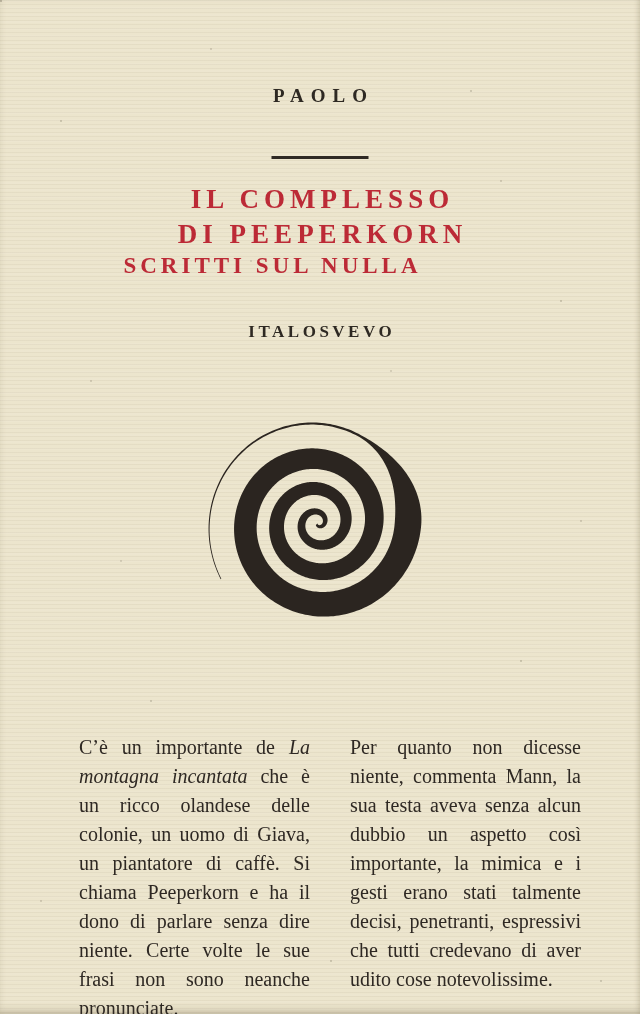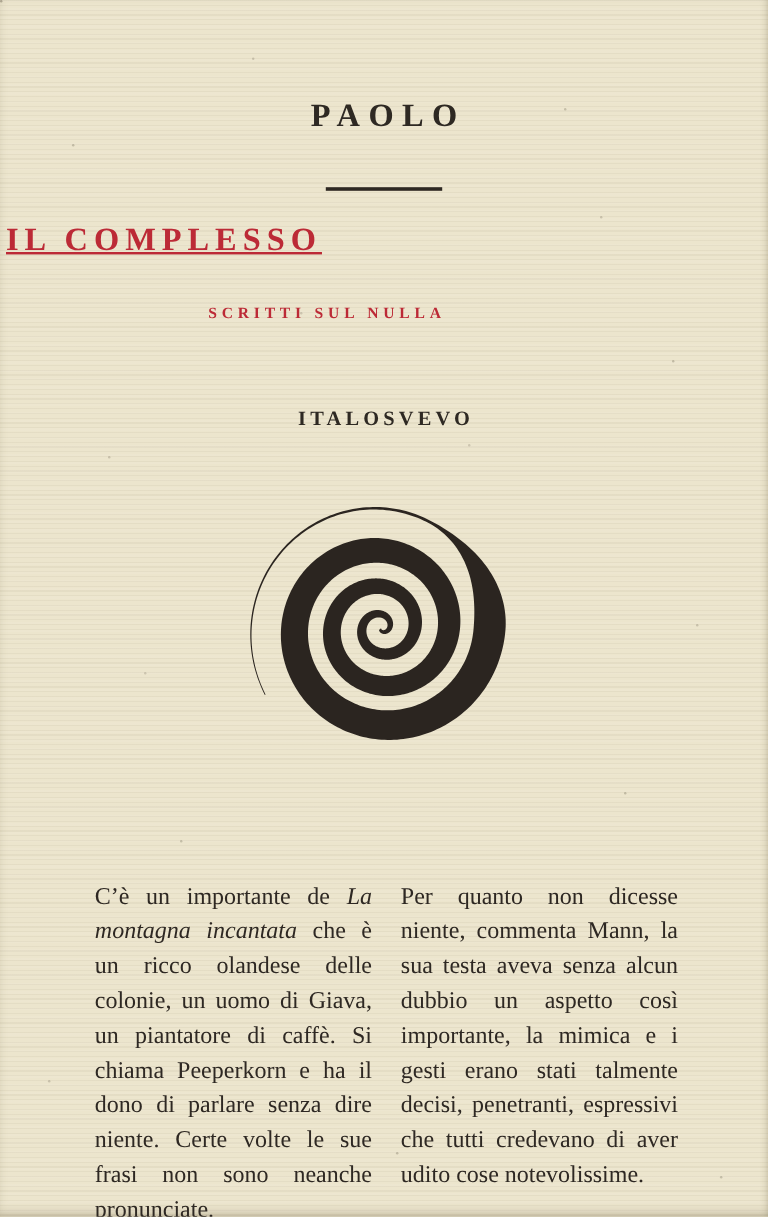--- a/index.html
+++ b/index.html
@@ -24,69 +24,70 @@
       470px 90px 0 rgba(95,88,70,0.28), 560px 300px 0 rgba(95,88,70,0.30),
       90px 380px 0 rgba(95,88,70,0.25), 520px 660px 0 rgba(95,88,70,0.30),
       150px 700px 0 rgba(95,88,70,0.28), 330px 960px 0 rgba(95,88,70,0.30),
       40px 900px 0 rgba(95,88,70,0.25), 600px 980px 0 rgba(95,88,70,0.28),
       390px 370px 0 rgba(95,88,70,0.22), 250px 260px 0 rgba(95,88,70,0.22),
       500px 180px 0 rgba(95,88,70,0.25), 120px 560px 0 rgba(95,88,70,0.22),
       580px 520px 0 rgba(95,88,70,0.25);
   }
   .author{
     position:absolute;top:76px;left:0;width:640px;text-align:center;
-    color:#2e2923;font-weight:bold;font-size:27px;line-height:40px;
+    color:#2e2923;font-weight:bold;font-size:19px;line-height:40px;
     letter-spacing:7px;text-indent:7px;
   }
   .author span{display:block;}
   .rule{
     position:absolute;top:156px;left:50%;transform:translateX(-50%);
     width:97px;height:3px;background:#2e2923;
   }
   .title{
-    position:absolute;top:182px;left:0;width:640px;
+    position:absolute;top:182px;left:0;width:640px;text-align:center;
     color:#bc2a36;font-weight:bold;font-size:27px;line-height:35px;
-    letter-spacing:5px;text-indent:5px;text-decoration:underline;
+    letter-spacing:5px;text-indent:5px;
   }
   .title span{display:block;}
   .subtitle{
     position:absolute;top:253px;left:0;width:541px;text-align:center;
-    color:#bc2a36;font-weight:bold;font-size:13px;letter-spacing:4px;text-indent:4px;
+    color:#bc2a36;font-weight:bold;font-size:23px;letter-spacing:4px;text-indent:4px;
   }
   .publisher{
     position:absolute;top:322px;left:0;width:640px;text-align:center;
-    color:#2e2923;font-size:17px;letter-spacing:3.5px;text-indent:3.5px;font-weight:bold;margin-top:17px;
+    color:#2e2923;font-size:17px;letter-spacing:3.5px;text-indent:3.5px;font-weight:bold;
   }
   .spiral-wrap{
     position:absolute;left:194px;top:399px;width:248px;height:248px;
   }
   .spiral-wrap svg{display:block;width:248px;height:248px;}
   .excerpt{
     position:absolute;top:733px;width:231px;
     color:#2e2823;font-size:20px;line-height:29px;
     text-align:justify;
   }
   .excerpt.left{left:79px;}
-  .excerpt.right{left:334px;}
+  .excerpt.right{left:350px;}
   .excerpt i{font-style:italic;}
 </style>
 </head>
 <body>
 
 <div class="cover">
   <div class="speckles"></div>
 
   <div class="author">
     <span>PAOLO</span>
   </div>
 
   <div class="rule"></div>
 
   <div class="title">
     <span>IL COMPLESSO</span>
+    <span>DI PEEPERKORN</span>
   </div>
 
   <div class="subtitle">SCRITTI SUL NULLA</div>
 
   <div class="publisher">ITALOSVEVO</div>
 
   <div class="spiral-wrap">
     <svg id="spiral-svg" viewBox="0 0 248 248" xmlns="http://www.w3.org/2000/svg" aria-hidden="true">
       <path id="spiral-path" fill="#2b2520" d="M121.83,125.90L121.84,126.00L121.86,126.09L121.88,126.19L121.90,126.29L121.93,126.39L121.96,126.50L121.99,126.60L122.03,126.70L122.07,126.80L122.12,126.91L122.17,127.01L122.22,127.11L122.28,127.21L122.34,127.31L122.41,127.41L122.48,127.51L122.55,127.61L122.63,127.71L122.71,127.81L122.80,127.90L122.89,128.00L122.99,128.09L123.09,128.18L123.19,128.26L123.30,128.35L123.41,128.43L123.53,128.51L123.65,128.59L123.77,128.66L123.90,128.74L124.03,128.81L124.17,128.87L124.31,128.93L124.45,128.99L124.59,129.04L124.74,129.09L124.90,129.14L125.05,129.18L125.21,129.22L125.37,129.25L125.54,129.28L125.71,129.30L125.88,129.32L126.05,129.33L126.22,129.34L126.40,129.34L126.58,129.34L126.76,129.33L126.94,129.32L127.12,129.30L127.31,129.27L127.49,129.24L127.68,129.20L127.87,129.15L128.06,129.10L128.25,129.05L128.43,128.98L128.62,128.91L128.81,128.84L129.00,128.76L129.18,128.67L129.37,128.57L129.56,128.47L129.74,128.36L129.92,128.25L130.10,128.12L130.28,128.00L130.45,127.86L130.63,127.72L130.80,127.57L130.97,127.42L131.13,127.25L131.29,127.09L131.45,126.91L131.60,126.73L131.75,126.55L131.90,126.35L132.04,126.16L132.17,125.95L132.31,125.74L132.43,125.52L132.55,125.30L132.67,125.07L132.78,124.84L132.88,124.60L132.98,124.36L133.07,124.11L133.15,123.86L133.23,123.60L133.30,123.34L133.36,123.08L133.41,122.81L133.46,122.53L133.50,122.26L133.53,121.98L133.56,121.69L133.57,121.41L133.58,121.12L133.58,120.83L133.57,120.53L133.55,120.24L133.52,119.94L133.49,119.64L133.44,119.34L133.38,119.04L133.32,118.74L133.25,118.44L133.16,118.13L133.07,117.83L132.97,117.53L132.86,117.23L132.74,116.93L132.61,116.63L132.47,116.34L132.32,116.04L132.16,115.75L131.99,115.46L131.81,115.18L131.62,114.89L131.42,114.61L131.21,114.34L130.99,114.07L130.77,113.80L130.53,113.54L130.29,113.28L130.03,113.03L129.77,112.79L129.49,112.55L129.21,112.31L128.92,112.09L128.62,111.87L128.32,111.65L128.00,111.45L127.68,111.25L127.35,111.06L127.01,110.88L126.66,110.71L126.31,110.55L125.95,110.39L125.59,110.25L125.21,110.12L124.83,109.99L124.45,109.88L124.06,109.77L123.66,109.68L123.26,109.60L122.85,109.53L122.44,109.47L122.03,109.42L121.61,109.38L121.18,109.36L120.76,109.35L120.33,109.35L119.90,109.36L119.46,109.38L119.03,109.42L118.59,109.47L118.16,109.53L117.72,109.61L117.28,109.70L116.84,109.80L116.40,109.92L115.96,110.05L115.53,110.19L115.09,110.34L114.66,110.51L114.23,110.69L113.80,110.89L113.38,111.10L112.96,111.32L112.54,111.56L112.13,111.81L111.72,112.07L111.32,112.34L110.93,112.63L110.54,112.93L110.15,113.25L109.78,113.57L109.41,113.91L109.05,114.26L108.70,114.63L108.35,115.00L108.02,115.39L107.69,115.79L107.37,116.20L107.07,116.62L106.77,117.05L106.49,117.50L106.21,117.95L105.95,118.41L105.70,118.89L105.46,119.37L105.24,119.86L105.03,120.37L104.83,120.88L104.64,121.39L104.47,121.92L104.32,122.45L104.17,122.99L104.05,123.54L103.93,124.09L103.83,124.65L103.75,125.22L103.69,125.79L103.64,126.36L103.60,126.94L103.58,127.52L103.58,128.11L103.60,128.70L103.63,129.29L103.68,129.88L103.74,130.48L103.83,131.07L103.93,131.67L104.05,132.26L104.18,132.86L104.34,133.45L104.51,134.04L104.70,134.63L104.90,135.22L105.13,135.80L105.37,136.38L105.63,136.96L105.90,137.53L106.20,138.10L106.51,138.66L106.84,139.21L107.18,139.76L107.55,140.30L107.92,140.83L108.32,141.35L108.73,141.86L109.16,142.37L109.61,142.86L110.07,143.35L110.55,143.82L111.04,144.28L111.55,144.73L112.07,145.17L112.61,145.59L113.16,146.00L113.73,146.40L114.31,146.78L114.90,147.14L115.50,147.50L116.12,147.83L116.75,148.15L117.39,148.46L118.05,148.74L118.71,149.01L119.39,149.26L120.07,149.50L120.76,149.71L121.46,149.91L122.18,150.08L122.89,150.24L123.62,150.38L124.35,150.50L125.09,150.60L125.84,150.67L126.58,150.73L127.34,150.76L128.10,150.78L128.86,150.77L129.62,150.74L130.39,150.69L131.16,150.62L131.93,150.53L132.70,150.41L133.46,150.27L134.23,150.11L135.00,149.93L135.76,149.72L136.52,149.49L137.28,149.24L138.03,148.97L138.78,148.67L139.52,148.36L140.26,148.02L140.99,147.66L141.71,147.27L142.43,146.87L143.13,146.44L143.83,145.99L144.51,145.52L145.19,145.03L145.85,144.52L146.50,143.99L147.14,143.44L147.77,142.86L148.38,142.27L148.98,141.66L149.56,141.03L150.13,140.38L150.68,139.71L151.21,139.03L151.73,138.32L152.22,137.60L152.70,136.87L153.16,136.12L153.60,135.35L154.02,134.56L154.42,133.77L154.80,132.95L155.16,132.13L155.49,131.29L155.81,130.44L156.10,129.58L156.36,128.70L156.60,127.82L156.82,126.93L157.02,126.02L157.19,125.11L157.33,124.19L157.45,123.27L157.54,122.34L157.61,121.40L157.65,120.45L157.67,119.51L157.65,118.55L157.62,117.60L157.55,116.64L157.46,115.69L157.34,114.73L157.19,113.77L157.01,112.81L156.81,111.86L156.58,110.91L156.32,109.96L156.04,109.01L155.73,108.07L155.39,107.14L155.02,106.21L154.62,105.29L154.20,104.38L153.75,103.48L153.28,102.59L152.78,101.70L152.25,100.83L151.69,99.97L151.11,99.13L150.51,98.30L149.88,97.48L149.22,96.67L148.54,95.89L147.83,95.12L147.11,94.37L146.35,93.63L145.58,92.92L144.78,92.22L143.96,91.54L143.12,90.89L142.26,90.26L141.38,89.65L140.47,89.06L139.55,88.49L138.61,87.95L137.65,87.44L136.68,86.95L135.69,86.49L134.68,86.05L133.66,85.64L132.62,85.26L131.57,84.90L130.50,84.57L129.43,84.28L128.34,84.01L127.24,83.77L126.13,83.56L125.01,83.39L123.89,83.24L122.75,83.12L121.61,83.04L120.47,82.99L119.32,82.97L118.16,82.98L117.01,83.02L115.85,83.10L114.69,83.21L113.53,83.35L112.37,83.53L111.21,83.74L110.05,83.98L108.90,84.25L107.76,84.56L106.61,84.90L105.48,85.27L104.35,85.68L103.23,86.12L102.12,86.59L101.02,87.10L99.93,87.63L98.85,88.20L97.79,88.80L96.74,89.43L95.70,90.10L94.68,90.79L93.68,91.51L92.69,92.27L91.73,93.05L90.78,93.87L89.85,94.71L88.95,95.58L88.06,96.47L87.20,97.40L86.36,98.35L85.55,99.33L84.76,100.33L84.00,101.36L83.27,102.41L82.56,103.49L81.88,104.58L81.23,105.70L80.61,106.84L80.02,108.00L79.46,109.18L78.93,110.38L78.44,111.60L77.97,112.83L77.54,114.08L77.15,115.35L76.79,116.63L76.46,117.92L76.17,119.23L75.92,120.54L75.70,121.87L75.51,123.21L75.37,124.55L75.26,125.91L75.19,127.27L75.16,128.63L75.17,130.00L75.21,131.37L75.29,132.74L75.41,134.12L75.57,135.50L75.77,136.87L76.01,138.24L76.29,139.61L76.60,140.97L76.96,142.33L77.35,143.68L77.78,145.03L78.26,146.36L78.77,147.69L79.31,149.00L79.90,150.31L80.52,151.60L81.19,152.87L81.88,154.13L82.62,155.37L83.39,156.60L84.20,157.80L85.04,158.99L85.92,160.16L86.84,161.30L87.79,162.42L88.77,163.52L89.78,164.59L90.83,165.64L91.91,166.66L93.02,167.65L94.16,168.61L95.33,169.55L96.52,170.45L97.75,171.32L99.00,172.16L100.28,172.96L101.59,173.74L102.92,174.47L104.27,175.18L105.65,175.84L107.05,176.47L108.47,177.06L109.90,177.61L111.36,178.13L112.84,178.60L114.33,179.04L115.84,179.43L117.36,179.78L118.89,180.09L120.44,180.36L122.00,180.59L123.56,180.77L125.14,180.91L126.72,181.00L128.31,181.05L129.91,181.06L131.50,181.02L133.10,180.94L134.71,180.81L136.31,180.64L137.91,180.42L139.51,180.16L141.10,179.85L142.69,179.50L144.27,179.10L145.85,178.66L147.41,178.17L148.97,177.64L150.51,177.06L152.04,176.44L153.56,175.77L155.06,175.06L156.54,174.31L158.01,173.51L159.46,172.67L160.89,171.79L162.29,170.87L163.68,169.91L165.03,168.90L166.37,167.86L167.68,166.77L168.96,165.65L170.21,164.49L171.43,163.29L172.62,162.05L173.78,160.78L174.90,159.48L175.99,158.14L177.05,156.76L178.07,155.36L179.05,153.92L180.00,152.45L180.90,150.96L181.77,149.43L182.59,147.88L183.38,146.30L184.12,144.70L184.81,143.07L185.47,141.42L186.08,139.75L186.64,138.06L187.16,136.35L187.63,134.62L188.05,132.87L188.42,131.11L188.75,129.34L189.03,127.55L189.26,125.75L189.44,123.94L189.56,122.12L189.64,120.30L189.67,118.47L189.65,116.63L189.57,114.80L189.44,112.96L189.27,111.12L189.04,109.28L188.76,107.45L188.42,105.62L188.04,103.79L187.60,101.97L187.11,100.16L186.57,98.36L185.98,96.58L185.34,94.80L184.65,93.04L183.91,91.30L183.11,89.57L182.27,87.87L181.38,86.18L180.44,84.51L179.45,82.87L178.41,81.25L177.33,79.66L176.20,78.10L175.02,76.56L173.80,75.05L172.54,73.58L171.23,72.14L169.88,70.73L168.48,69.35L167.05,68.02L165.57,66.72L164.06,65.45L162.51,64.23L160.92,63.05L159.30,61.91L157.64,60.82L155.95,59.77L154.22,58.76L152.47,57.80L150.68,56.89L148.87,56.03L147.02,55.21L145.16,54.45L143.26,53.73L141.35,53.07L139.41,52.46L137.45,51.90L135.47,51.40L133.48,50.95L131.47,50.56L129.44,50.22L127.40,49.93L125.35,49.71L123.29,49.54L121.22,49.42L119.15,49.37L117.07,49.37L114.98,49.43L112.90,49.55L110.81,49.72L108.72,49.96L106.64,50.25L104.56,50.60L102.49,51.01L100.43,51.48L98.37,52.01L96.33,52.60L94.30,53.24L92.28,53.94L90.28,54.70L88.30,55.52L86.34,56.39L84.39,57.32L82.47,58.30L80.58,59.34L78.71,60.44L76.87,61.59L75.05,62.79L73.27,64.04L71.52,65.35L69.80,66.70L68.12,68.11L66.47,69.57L64.86,71.07L63.29,72.63L61.76,74.22L60.28,75.87L58.83,77.56L57.43,79.29L56.08,81.06L54.78,82.87L53.52,84.73L52.31,86.62L51.15,88.55L50.05,90.51L49.00,92.51L48.00,94.54L47.05,96.60L46.17,98.69L45.33,100.81L44.56,102.95L43.85,105.13L43.19,107.32L42.60,109.54L42.06,111.77L41.59,114.03L41.18,116.30L40.83,118.59L40.54,120.89L40.32,123.20L40.16,125.52L40.07,127.85L40.04,130.18L40.08,132.53L40.18,134.87L40.35,137.21L40.58,139.56L40.88,141.90L41.24,144.23L41.67,146.56L42.17,148.88L42.73,151.19L43.36,153.49L44.05,155.78L44.80,158.05L45.62,160.30L46.51,162.53L47.46,164.75L48.47,166.93L49.54,169.10L50.68,171.24L51.87,173.34L53.13,175.42L54.45,177.47L55.82,179.48L57.26,181.46L58.75,183.40L60.30,185.31L61.90,187.17L63.56,188.99L65.27,190.77L67.03,192.50L68.85,194.19L70.71,195.83L72.63,197.41L74.59,198.95L76.59,200.44L78.64,201.87L80.73,203.25L82.87,204.57L85.04,205.83L87.25,207.04L89.50,208.18L91.79,209.27L94.11,210.29L96.46,211.25L98.84,212.14L101.25,212.97L103.68,213.74L106.14,214.44L108.63,215.07L111.13,215.63L113.66,216.12L116.20,216.54L118.75,216.90L121.33,217.18L123.91,217.39L126.50,217.53L129.10,217.60L131.71,217.59L134.31,217.52L136.93,217.37L139.54,217.14L142.14,216.85L144.75,216.48L147.34,216.04L149.93,215.52L152.51,214.94L155.08,214.28L157.63,213.54L160.16,212.74L162.68,211.86L165.17,210.92L167.64,209.90L170.09,208.81L172.51,207.65L174.90,206.43L177.26,205.13L179.59,203.77L181.88,202.34L184.13,200.84L186.35,199.28L188.53,197.66L190.67,195.97L192.76,194.22L194.80,192.41L196.80,190.54L198.75,188.62L200.65,186.63L202.49,184.59L204.28,182.50L206.02,180.35L207.70,178.15L209.32,175.90L210.88,173.61L212.37,171.27L213.81,168.88L215.18,166.45L216.48,163.98L217.72,161.46L218.88,158.91L219.98,156.33L221.01,153.71L221.97,151.06L222.85,148.38L223.67,145.66L224.40,142.93L225.06,140.17L225.65,137.38L226.16,134.58L226.59,131.76L226.94,128.92L227.22,126.07L227.39,123.21L227.44,120.34L227.39,117.47L227.22,114.61L226.95,111.75L226.56,108.90L226.07,106.07L225.47,103.26L224.76,100.48L223.95,97.73L223.05,95.01L222.05,92.33L220.95,89.69L219.77,87.09L218.50,84.54L217.15,82.04L215.72,79.58L214.22,77.18L212.65,74.83L211.01,72.54L209.31,70.30L207.55,68.12L205.73,65.99L203.87,63.92L201.96,61.90L200.00,59.94L198.00,58.03L195.97,56.17L193.90,54.37L191.80,52.61L189.67,50.90L187.51,49.24L185.32,47.63L183.10,46.05L180.87,44.52L178.61,43.03L176.32,41.58L174.02,40.17L171.69,38.79L169.34,37.45L166.96,36.14L164.57,34.87L162.14,33.64L159.68,32.47L157.18,31.37L154.65,30.34L152.09,29.38L149.50,28.49L146.88,27.66L144.23,26.92L141.56,26.24L138.87,25.64L136.16,25.11L133.43,24.66L130.68,24.28L127.92,23.97L125.15,23.75L122.37,23.60L119.58,23.53L116.79,23.53L113.99,23.62L111.20,23.78L108.40,24.01L105.61,24.33L102.82,24.73L100.04,25.20L97.27,25.75L94.51,26.38L91.77,27.08L89.05,27.87L86.34,28.73L83.65,29.66L80.99,30.67L78.35,31.76L75.74,32.92L73.15,34.15L70.60,35.46L68.09,36.84L65.60,38.30L63.16,39.82L60.75,41.41L58.39,43.07L56.07,44.80L53.80,46.60L51.57,48.46L49.39,50.38L47.26,52.37L45.19,54.42L43.17,56.53L41.21,58.69L39.30,60.92L37.46,63.20L35.67,65.53L33.95,67.92L32.30,70.35L30.71,72.84L29.18,75.37L27.73,77.94L26.34,80.56L25.03,83.23L23.79,85.93L22.62,88.67L21.53,91.44L20.51,94.25L19.57,97.09L18.71,99.95L17.93,102.85L17.23,105.77L16.60,108.71L16.06,111.67L15.60,114.66L15.23,117.65L14.93,120.66L14.72,123.69L14.59,126.72L14.55,129.76L14.59,132.80L14.72,135.85L14.93,138.89L15.22,141.93L15.60,144.97L16.07,148.00L16.62,151.02L17.25,154.03L17.97,157.02L18.77,160.00L19.66,162.96L20.63,165.90L21.68,168.81L22.81,171.69L24.03,174.55L25.33,177.38L26.70,180.17L27.31,179.82L25.96,177.04L24.69,174.22L23.50,171.37L22.39,168.50L21.36,165.60L20.42,162.67L19.56,159.73L18.78,156.77L18.09,153.79L17.48,150.80L16.95,147.80L16.51,144.79L16.15,141.78L15.88,138.76L15.69,135.74L15.59,132.72L15.57,129.70L15.63,126.69L15.78,123.69L16.01,120.70L16.32,117.72L16.71,114.75L17.19,111.80L17.74,108.87L18.38,105.97L19.10,103.08L19.89,100.22L20.76,97.39L21.71,94.59L22.73,91.82L23.83,89.09L25.01,86.39L26.25,83.73L27.57,81.11L28.95,78.53L30.41,76.00L31.93,73.51L33.52,71.07L35.17,68.67L36.89,66.33L38.66,64.04L40.50,61.81L42.39,59.63L44.34,57.50L46.35,55.44L48.41,53.44L50.52,51.49L52.68,49.61L54.89,47.80L57.14,46.05L59.43,44.36L61.77,42.74L64.15,41.19L66.57,39.71L69.02,38.30L71.51,36.96L74.03,35.70L76.57,34.50L79.15,33.38L81.75,32.33L84.38,31.36L87.02,30.46L89.69,29.64L92.37,28.89L95.07,28.22L97.78,27.62L100.50,27.10L103.23,26.66L105.97,26.29L108.71,26.01L111.45,25.79L114.20,25.66L116.94,25.60L119.67,25.62L122.40,25.71L125.13,25.88L127.84,26.12L130.54,26.44L133.22,26.83L135.89,27.30L138.54,27.83L141.16,28.45L143.77,29.13L146.35,29.88L148.90,30.70L151.43,31.60L153.93,32.56L156.39,33.59L158.82,34.68L161.21,35.84L163.57,37.06L165.87,38.37L168.12,39.77L170.31,41.26L172.43,42.83L174.48,44.48L176.46,46.21L178.37,48.01L180.20,49.89L181.95,51.82L183.62,53.81L185.21,55.86L186.72,57.96L188.14,60.10L189.49,62.29L190.74,64.50L191.92,66.75L193.02,69.02L194.03,71.32L194.97,73.63L195.83,75.96L196.62,78.29L197.33,80.63L197.97,82.97L198.55,85.31L199.06,87.65L199.51,89.98L199.90,92.31L200.24,94.62L200.52,96.92L200.75,99.21L200.94,101.48L201.08,103.74L201.18,105.99L201.25,108.21L201.27,110.43L201.26,112.63L201.22,114.81L201.15,116.98L201.05,119.14L200.92,121.28L200.76,123.41L200.58,125.54L200.37,127.65L200.09,129.76L199.76,131.85L199.38,133.93L198.93,135.99L198.43,138.03L197.88,140.06L197.27,142.07L196.60,144.05L195.88,146.01L195.11,147.95L194.29,149.86L193.42,151.75L192.49,153.61L191.52,155.43L190.50,157.23L189.43,158.99L188.31,160.72L187.15,162.42L185.94,164.08L184.69,165.70L183.40,167.28L182.07,168.82L180.69,170.33L179.28,171.79L177.83,173.21L176.35,174.58L174.83,175.91L173.28,177.20L171.69,178.44L170.08,179.63L168.43,180.78L166.76,181.88L165.06,182.92L163.34,183.92L161.59,184.87L159.82,185.77L158.03,186.62L156.22,187.41L154.39,188.16L152.54,188.85L150.68,189.48L148.81,190.07L146.93,190.60L145.03,191.08L143.13,191.50L141.21,191.87L139.30,192.19L137.38,192.45L135.45,192.66L133.53,192.81L131.60,192.92L129.68,192.96L127.76,192.96L125.84,192.90L123.93,192.79L122.03,192.62L120.14,192.40L118.26,192.13L116.39,191.81L114.53,191.44L112.69,191.02L110.86,190.54L109.05,190.02L107.26,189.45L105.49,188.83L103.75,188.16L102.02,187.45L100.32,186.69L98.64,185.88L96.99,185.03L95.37,184.14L93.78,183.20L92.21,182.22L90.68,181.20L89.18,180.14L87.71,179.04L86.28,177.90L84.88,176.73L83.52,175.52L82.19,174.28L80.90,173.00L79.65,171.69L78.44,170.34L77.28,168.97L76.15,167.57L75.06,166.14L74.01,164.68L73.01,163.20L72.06,161.69L71.14,160.16L70.27,158.61L69.45,157.04L68.67,155.45L67.94,153.84L67.25,152.22L66.61,150.58L66.02,148.93L65.48,147.26L64.98,145.59L64.53,143.90L64.13,142.21L63.78,140.51L63.47,138.80L63.21,137.09L63.00,135.37L62.84,133.66L62.73,131.94L62.67,130.23L62.65,128.52L62.68,126.81L62.76,125.11L62.88,123.41L63.05,121.73L63.27,120.05L63.53,118.38L63.84,116.72L64.20,115.08L64.60,113.45L65.04,111.83L65.53,110.23L66.06,108.65L66.63,107.09L67.25,105.55L67.90,104.02L68.60,102.52L69.34,101.05L70.11,99.60L70.93,98.17L71.78,96.77L72.67,95.40L73.59,94.05L74.55,92.74L75.54,91.45L76.57,90.20L77.63,88.97L78.72,87.78L79.84,86.63L80.99,85.50L82.16,84.42L83.37,83.36L84.60,82.35L85.85,81.37L87.13,80.43L88.43,79.52L89.76,78.66L91.10,77.83L92.46,77.04L93.85,76.30L95.24,75.59L96.66,74.92L98.09,74.30L99.53,73.71L100.99,73.17L102.45,72.67L103.93,72.21L105.42,71.80L106.91,71.42L108.41,71.09L109.91,70.81L111.42,70.56L112.93,70.36L114.44,70.20L115.96,70.08L117.47,70.00L118.98,69.97L120.49,69.97L121.99,70.02L123.49,70.12L124.98,70.25L126.46,70.42L127.94,70.64L129.40,70.89L130.85,71.19L132.29,71.52L133.72,71.90L135.13,72.31L136.53,72.76L137.91,73.25L139.28,73.77L140.62,74.33L141.95,74.93L143.26,75.56L144.54,76.23L145.81,76.93L147.05,77.67L148.26,78.43L149.45,79.23L150.62,80.06L151.76,80.92L152.87,81.81L153.96,82.72L155.01,83.67L156.04,84.64L157.04,85.64L158.00,86.66L158.94,87.70L159.84,88.77L160.71,89.86L161.55,90.97L162.36,92.11L163.13,93.26L163.87,94.43L164.57,95.61L165.24,96.82L165.87,98.03L166.47,99.27L167.03,100.51L167.56,101.77L168.04,103.04L168.50,104.31L168.91,105.60L169.29,106.90L169.63,108.20L169.93,109.50L170.20,110.82L170.43,112.13L170.62,113.45L170.78,114.77L170.90,116.09L170.98,117.41L171.02,118.72L171.03,120.04L171.00,121.35L170.93,122.66L170.83,123.96L170.69,125.25L170.52,126.54L170.31,127.82L170.07,129.09L169.79,130.34L169.48,131.59L169.13,132.82L168.75,134.04L168.34,135.25L167.90,136.44L167.42,137.62L166.92,138.78L166.38,139.92L165.81,141.04L165.21,142.14L164.59,143.23L163.93,144.29L163.25,145.33L162.54,146.35L161.80,147.35L161.04,148.32L160.26,149.27L159.45,150.20L158.62,151.09L157.76,151.97L156.88,152.81L155.99,153.63L155.07,154.43L154.13,155.19L153.18,155.93L152.20,156.63L151.21,157.31L150.21,157.96L149.19,158.58L148.16,159.16L147.11,159.72L146.05,160.25L144.98,160.74L143.90,161.21L142.81,161.64L141.71,162.04L140.60,162.41L139.49,162.75L138.37,163.05L137.24,163.32L136.11,163.57L134.98,163.77L133.85,163.95L132.71,164.09L131.58,164.21L130.44,164.29L129.31,164.33L128.18,164.35L127.05,164.34L125.92,164.29L124.80,164.21L123.69,164.11L122.58,163.97L121.48,163.80L120.39,163.60L119.31,163.37L118.24,163.11L117.18,162.82L116.13,162.51L115.09,162.16L114.06,161.79L113.05,161.39L112.06,160.97L111.07,160.51L110.11,160.04L109.16,159.53L108.23,159.00L107.31,158.45L106.42,157.88L105.54,157.28L104.68,156.66L103.85,156.01L103.03,155.35L102.23,154.66L101.46,153.96L100.71,153.23L99.98,152.49L99.28,151.73L98.59,150.95L97.94,150.16L97.30,149.35L96.69,148.53L96.11,147.69L95.55,146.84L95.02,145.97L94.51,145.10L94.03,144.21L93.57,143.31L93.15,142.40L92.75,141.49L92.37,140.56L92.02,139.63L91.70,138.70L91.41,137.75L91.15,136.80L90.91,135.85L90.70,134.90L90.51,133.94L90.36,132.98L90.23,132.02L90.13,131.06L90.05,130.10L90.00,129.14L89.98,128.18L89.99,127.22L90.02,126.27L90.08,125.33L90.16,124.39L90.28,123.45L90.41,122.52L90.57,121.60L90.76,120.68L90.97,119.78L91.21,118.88L91.47,117.99L91.76,117.12L92.06,116.25L92.39,115.40L92.75,114.56L93.12,113.73L93.52,112.92L93.94,112.11L94.38,111.33L94.84,110.56L95.32,109.80L95.82,109.06L96.33,108.34L96.87,107.63L97.42,106.95L97.99,106.28L98.58,105.63L99.18,104.99L99.80,104.38L100.44,103.79L101.08,103.21L101.74,102.66L102.42,102.12L103.11,101.61L103.80,101.12L104.51,100.65L105.23,100.20L105.96,99.78L106.70,99.37L107.45,98.99L108.20,98.63L108.96,98.29L109.73,97.98L110.50,97.68L111.28,97.41L112.07,97.17L112.86,96.94L113.65,96.74L114.44,96.56L115.23,96.41L116.03,96.27L116.83,96.16L117.62,96.08L118.42,96.01L119.22,95.97L120.01,95.95L120.80,95.95L121.59,95.98L122.37,96.02L123.15,96.09L123.92,96.18L124.69,96.29L125.45,96.42L126.21,96.57L126.96,96.75L127.70,96.94L128.43,97.15L129.15,97.39L129.86,97.64L130.57,97.91L131.26,98.20L131.94,98.50L132.61,98.83L133.27,99.17L133.92,99.53L134.55,99.91L135.17,100.30L135.78,100.71L136.37,101.13L136.95,101.57L137.52,102.02L138.07,102.49L138.60,102.97L139.12,103.46L139.62,103.97L140.11,104.48L140.58,105.01L141.03,105.55L141.46,106.10L141.88,106.66L142.28,107.23L142.67,107.81L143.03,108.39L143.38,108.98L143.71,109.59L144.02,110.19L144.31,110.81L144.59,111.42L144.84,112.05L145.08,112.68L145.30,113.31L145.50,113.94L145.68,114.58L145.84,115.22L145.99,115.86L146.11,116.51L146.22,117.15L146.31,117.80L146.38,118.44L146.43,119.08L146.46,119.72L146.48,120.36L146.48,121.00L146.45,121.63L146.42,122.26L146.36,122.89L146.29,123.51L146.20,124.13L146.09,124.74L145.97,125.35L145.83,125.95L145.67,126.54L145.50,127.13L145.31,127.70L145.11,128.27L144.89,128.84L144.66,129.39L144.41,129.93L144.15,130.47L143.87,130.99L143.58,131.51L143.28,132.01L142.97,132.50L142.64,132.99L142.30,133.46L141.95,133.91L141.59,134.36L141.22,134.80L140.84,135.22L140.44,135.63L140.04,136.02L139.63,136.41L139.21,136.77L138.78,137.13L138.35,137.47L137.90,137.80L137.45,138.11L137.00,138.41L136.53,138.70L136.06,138.97L135.59,139.23L135.11,139.47L134.63,139.69L134.14,139.91L133.65,140.10L133.15,140.29L132.66,140.45L132.16,140.61L131.66,140.75L131.16,140.87L130.65,140.98L130.15,141.07L129.65,141.15L129.14,141.22L128.64,141.27L128.14,141.30L127.64,141.32L127.15,141.33L126.65,141.32L126.16,141.30L125.67,141.27L125.18,141.22L124.70,141.16L124.23,141.09L123.75,141.00L123.29,140.90L122.83,140.78L122.37,140.66L121.92,140.52L121.48,140.37L121.04,140.21L120.61,140.04L120.19,139.85L119.77,139.66L119.36,139.45L118.96,139.24L118.57,139.01L118.19,138.78L117.82,138.53L117.45,138.28L117.10,138.01L116.75,137.74L116.41,137.46L116.09,137.17L115.77,136.88L115.46,136.58L115.17,136.27L114.88,135.95L114.61,135.63L114.34,135.30L114.09,134.97L113.85,134.63L113.62,134.28L113.40,133.93L113.19,133.58L112.99,133.22L112.80,132.86L112.63,132.50L112.46,132.14L112.31,131.77L112.17,131.40L112.04,131.03L111.92,130.65L111.82,130.28L111.72,129.90L111.63,129.53L111.56,129.15L111.50,128.78L111.45,128.40L111.41,128.03L111.38,127.65L111.36,127.28L111.35,126.91L111.35,126.55L111.37,126.18L111.39,125.82L111.42,125.46L111.47,125.10L111.52,124.75L111.58,124.40L111.66,124.06L111.74,123.72L111.83,123.38L111.93,123.05L112.04,122.73L112.16,122.40L112.28,122.09L112.42,121.78L112.56,121.48L112.71,121.18L112.86,120.89L113.03,120.60L113.20,120.33L113.38,120.06L113.56,119.79L113.75,119.53L113.95,119.28L114.15,119.04L114.36,118.81L114.57,118.58L114.79,118.36L115.01,118.15L115.24,117.95L115.47,117.75L115.71,117.56L115.95,117.38L116.19,117.21L116.44,117.05L116.69,116.89L116.94,116.75L117.19,116.61L117.45,116.48L117.71,116.36L117.97,116.24L118.23,116.14L118.49,116.04L118.75,115.95L119.01,115.87L119.28,115.80L119.54,115.74L119.80,115.68L120.07,115.63L120.33,115.59L120.59,115.56L120.85,115.54L121.11,115.52L121.37,115.51L121.62,115.51L121.87,115.52L122.13,115.53L122.37,115.55L122.62,115.58L122.86,115.61L123.10,115.65L123.34,115.70L123.58,115.76L123.81,115.82L124.03,115.88L124.25,115.96L124.47,116.04L124.69,116.12L124.90,116.21L125.10,116.31L125.30,116.41L125.50,116.51L125.69,116.62L125.88,116.74L126.06,116.86L126.24,116.98L126.41,117.11L126.58,117.24L126.74,117.38L126.89,117.52L127.04,117.66L127.18,117.81L127.32,117.96L127.46,118.11L127.58,118.26L127.70,118.42L127.82,118.57L127.93,118.73L128.03,118.90L128.13,119.06L128.23,119.22L128.31,119.39L128.39,119.56L128.47,119.72L128.54,119.89L128.60,120.06L128.66,120.23L128.71,120.40L128.76,120.57L128.80,120.74L128.84,120.90L128.87,121.07L128.89,121.24L128.91,121.40L128.93,121.57L128.94,121.73L128.94,121.89L128.94,122.05L128.94,122.21L128.93,122.37L128.91,122.52L128.89,122.67L128.87,122.82L128.84,122.97L128.81,123.12L128.77,123.26L128.73,123.40L128.69,123.54L128.64,123.67L128.59,123.80L128.53,123.93L128.48,124.06L128.42,124.18L128.35,124.30L128.28,124.41L128.21,124.52L128.14,124.63L128.07,124.73L127.99,124.84L127.91,124.93L127.83,125.03L127.74,125.12L127.66,125.20L127.57,125.28L127.48,125.36L127.39,125.44L127.30,125.51L127.21,125.57L127.12,125.64L127.02,125.70L126.93,125.75L126.83,125.80L126.74,125.85L126.64,125.90L126.55,125.94L126.45,125.97L126.36,126.01L126.26,126.04L126.17,126.06L126.07,126.08L125.98,126.10L125.88,126.12L125.79,126.13L125.70,126.14L125.61,126.15L125.52,126.15L125.43,126.15L125.35,126.15L125.26,126.14L125.18,126.13L125.10,126.12L125.02,126.10L124.94,126.09L124.86,126.07L124.79,126.05L124.71,126.02L124.64,126.00L124.57,125.97L124.51,125.94L124.44,125.90L124.38,125.87L124.32,125.83L124.26,125.80L124.21,125.76L124.15,125.72L124.10,125.68L124.06,125.63L124.01,125.59L123.97,125.55L123.93,125.50L123.89,125.46L123.85,125.41L123.82,125.36L123.79,125.31L123.76,125.27L123.73,125.22L123.71,125.17L123.69,125.12L123.67,125.07L123.65,125.02L123.64,124.97L123.63,124.93L123.62,124.88L123.61,124.83L123.61,124.79L123.60,124.74L123.60,124.70L123.60,124.65L123.61,124.61L123.61,124.57L123.62,124.52L123.63,124.48L123.64,124.44L123.65,124.41L123.66,124.37L123.68,124.33L123.69,124.30L123.71,124.27L123.73,124.24Z"></path>
     </svg>

